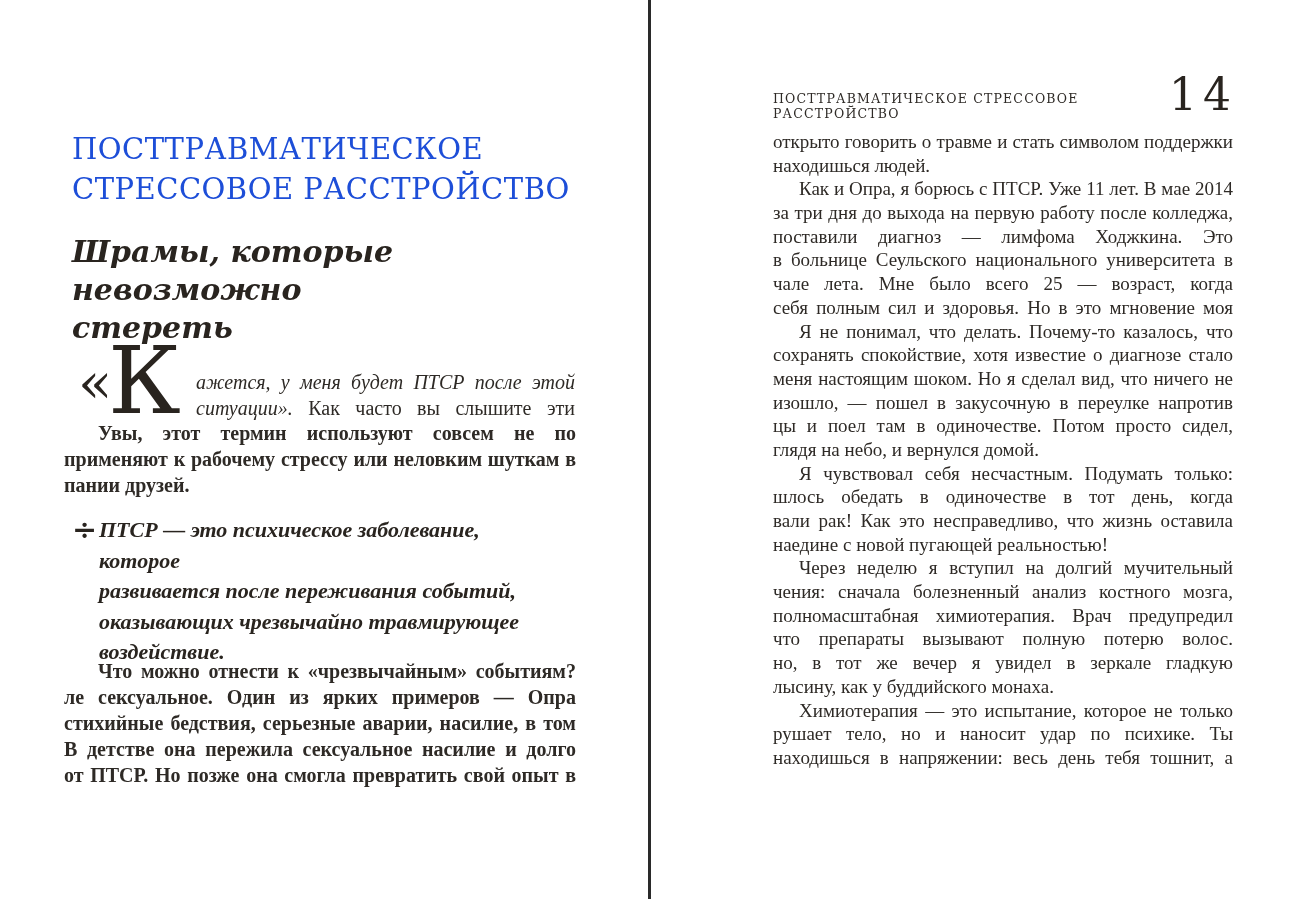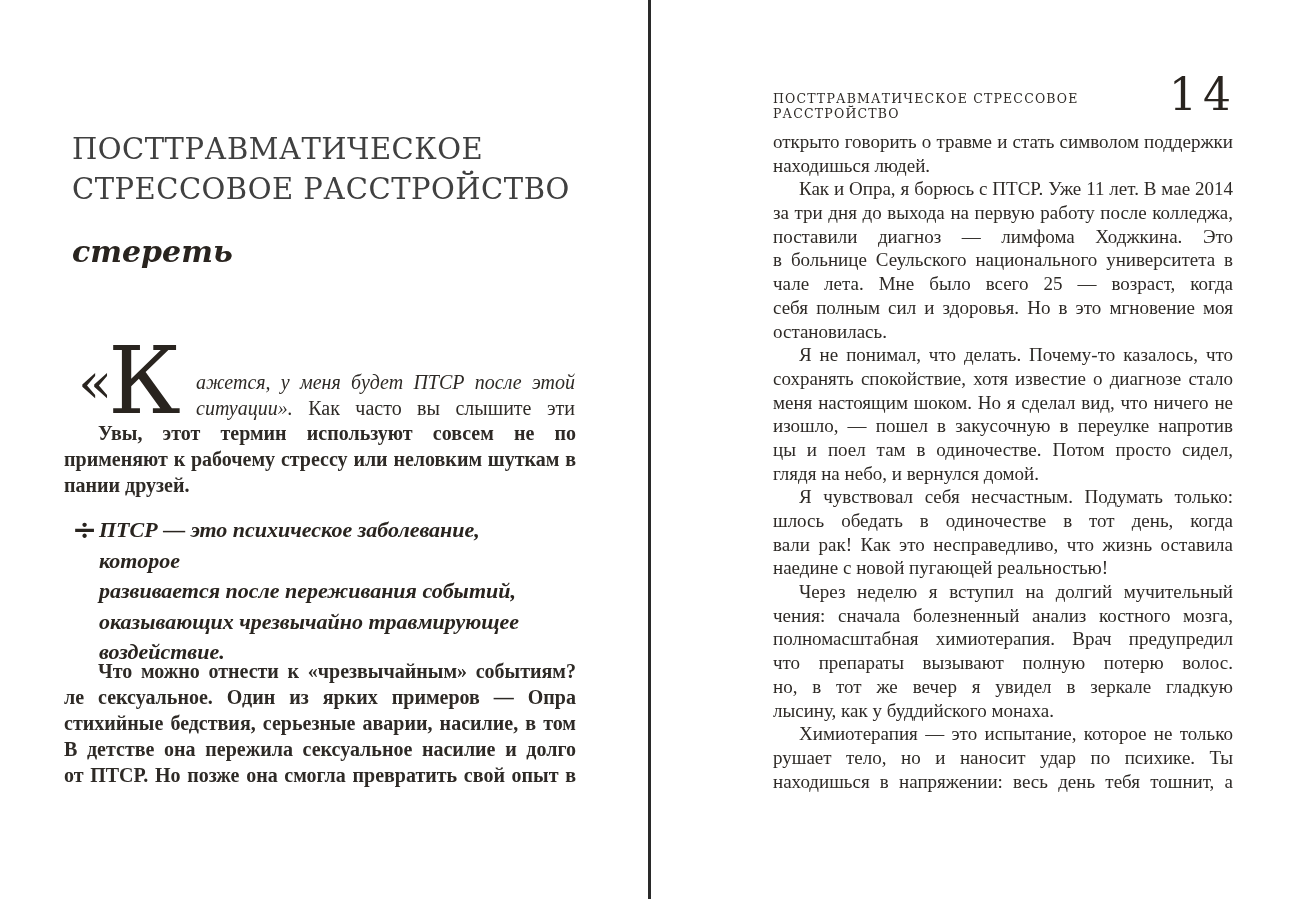--- a/index.html
+++ b/index.html
@@ -14,21 +14,21 @@
   .page{position:absolute;top:0;height:899px;}
   .page-left{left:0;width:648px;}
   .page-right{left:651px;width:650px;}
   .spine{position:absolute;top:0;bottom:0;width:3px;background:#2a2a2a;}
 
   
   .chapter-title{
     position:absolute;left:72px;top:129px;width:500px;
     font-family:"DejaVu Serif", serif;
     font-size:29px;line-height:40px;font-weight:500;
-    letter-spacing:0.5px;color:#404040;
+    letter-spacing:0.5px;color:#1d4ed8;
   }
   .chapter-subtitle{
     position:absolute;left:72px;top:233px;width:480px;
     font-family:"DejaVu Serif", cursive;
     font-style:italic;font-weight:bold;
     font-size:30px;line-height:38px;color:#29241f;
   }
   .open-quote{
     position:absolute;left:78px;top:358px;
     font-family:"DejaVu Serif", serif;
@@ -96,20 +96,21 @@
 <div class="canvas">
 
   <div class="page page-left">
 
     <div class="chapter-title">
       <div>ПОСТТРАВМАТИЧЕСКОЕ</div>
       <div>СТРЕССОВОЕ РАССТРОЙСТВО</div>
     </div>
 
     <div class="chapter-subtitle">
+      <div>Шрамы, которые невозможно</div>
       <div>стереть</div>
     </div>
 
     <div class="open-quote">«</div>
     <div class="drop-cap">К</div>
 
     <div class="qline q1 lbody">
       <span class="it">ажется,  у  меня  будет  ПТСР  после  этой</span>
     </div>
     <div class="qline q2 lbody">
@@ -150,21 +151,20 @@
           <div class="jline">открыто говорить о травме и стать символом поддержки для</div>
           <div class="jline end">находишься людей.</div>
         </div>
         <div>
           <div class="jline indent">Как и Опра, я борюсь с ПТСР. Уже 11 лет. В мае 2014 года,</div>
           <div class="jline">за три дня до выхода на первую работу после колледжа, мне</div>
           <div class="jline">поставили диагноз — лимфома Ходжкина. Это произошло</div>
           <div class="jline">в больнице Сеульского национального университета в на-</div>
           <div class="jline">чале лета. Мне было всего 25 — возраст, когда чувствуешь</div>
           <div class="jline">себя полным сил и здоровья. Но в это мгновение моя жизнь</div>
-          <div class="jline end">остановилась.</div>
         </div>
         <div>
           <div class="jline indent">Я не понимал, что делать. Почему-то казалось, что нужно</div>
           <div class="jline">сохранять спокойствие, хотя известие о диагнозе стало для</div>
           <div class="jline">меня настоящим шоком. Но я сделал вид, что ничего не про-</div>
           <div class="jline">изошло, — пошел в закусочную в переулке напротив больни-</div>
           <div class="jline">цы и поел там в одиночестве. Потом просто сидел, бездумно</div>
           <div class="jline end">глядя на небо, и вернулся домой.</div>
         </div>
         <div>

